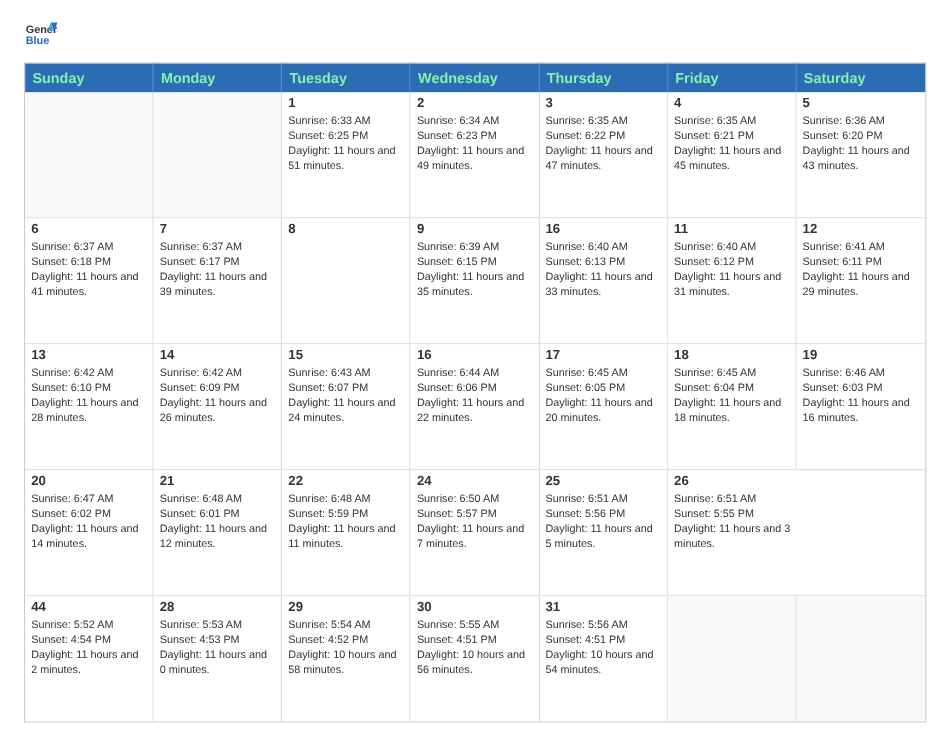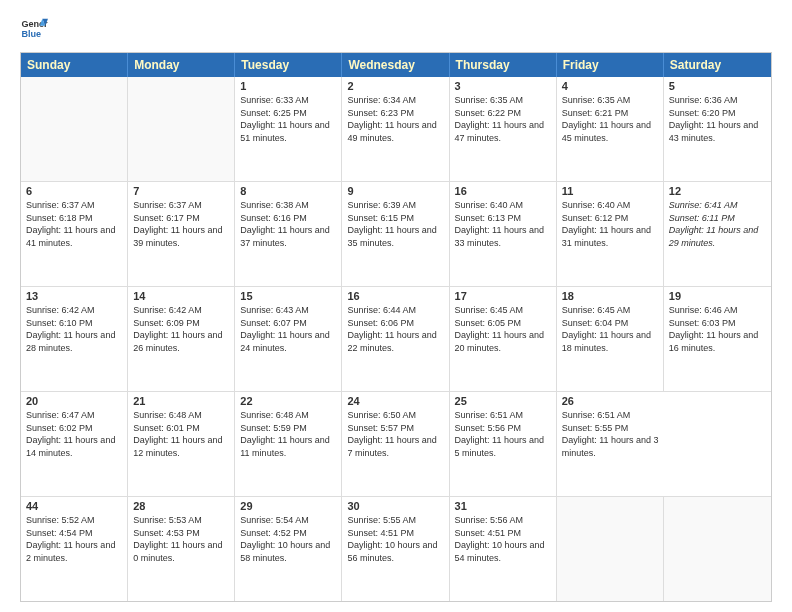--- a/index.html
+++ b/index.html
@@ -49,21 +49,21 @@
       display: flex;
       flex-direction: column;
       border: 1px solid #ccc;
     }
     .cal-header-row {
       display: grid;
       grid-template-columns: repeat(7, 1fr);
       background: #2a6db5;
     }
     .cal-header-cell {
-      color: #fef9c3;
+      color: #86efac;
       font-size: 12px;
       font-weight: bold;
       padding: 5px 6px;
       border-right: 1px solid #4a8dd5;
       text-align: left;
     }
     .cal-header-cell:last-child { border-right: none; }
     .cal-body {
       flex: 1;
       display: flex;
@@ -172,23 +172,20 @@
 Daylight: 11 hours and 41 minutes.</div>
           </div>
           <div class="cal-cell">
             <span class="day-num">7</span>
             <div class="cell-text" style="white-space: pre-line;">Sunrise: 6:37 AM
 Sunset: 6:17 PM
 Daylight: 11 hours and 39 minutes.</div>
           </div>
           <div class="cal-cell">
             <span class="day-num">8</span>
-            <div class="cell-text" style="white-space: pre-line;">Sunrise: 6:38 AM
-Sunset: 6:16 PM
-Daylight: 11 hours and 37 minutes.</div>
           </div>
           <div class="cal-cell">
             <span class="day-num">9</span>
             <div class="cell-text" style="white-space: pre-line;">Sunrise: 6:39 AM
 Sunset: 6:15 PM
 Daylight: 11 hours and 35 minutes.</div>
           </div>
           <div class="cal-cell">
             <span class="day-num">16</span>
             <div class="cell-text" style="white-space: pre-line;">Sunrise: 6:40 AM
@@ -196,21 +193,21 @@
 Daylight: 11 hours and 33 minutes.</div>
           </div>
           <div class="cal-cell">
             <span class="day-num">11</span>
             <div class="cell-text" style="white-space: pre-line;">Sunrise: 6:40 AM
 Sunset: 6:12 PM
 Daylight: 11 hours and 31 minutes.</div>
           </div>
           <div class="cal-cell">
             <span class="day-num">12</span>
-            <div class="cell-text" style="white-space: pre-line; font-style: italic;">Sunrise: 6:41 AM
+            <div class="cell-text" style="white-space: pre-line;">Sunrise: 6:41 AM
 Sunset: 6:11 PM
 Daylight: 11 hours and 29 minutes.</div>
           </div>
         </div>
         <div class="cal-row">
           <div class="cal-cell">
             <span class="day-num">13</span>
             <div class="cell-text" style="white-space: pre-line;">Sunrise: 6:42 AM
 Sunset: 6:10 PM
 Daylight: 11 hours and 28 minutes.</div>

